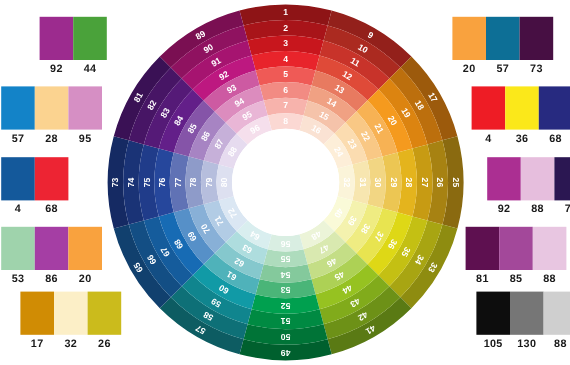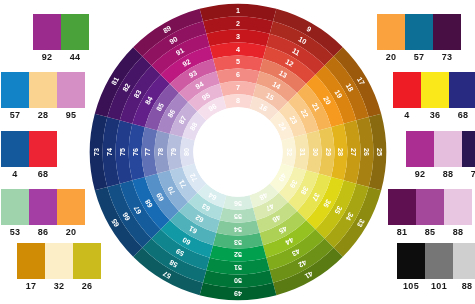--- a/index.html
+++ b/index.html
@@ -374,19 +374,19 @@
         </div>
       </div>
       <div class="swatch-group" style="left: 357px; top: 243px; padding-left: 40px;">
         <div class="sw-row">
           <div class="sw" style="background: rgb(13, 13, 13);"></div>
           <div class="sw" style="background: rgb(118, 118, 118);"></div>
           <div class="sw" style="background: rgb(207, 207, 207);"></div>
         </div>
         <div class="lbl-row">
           <div class="lbl">105</div>
-          <div class="lbl">101</div>
+          <div class="lbl">130</div>
           <div class="lbl">88</div>
         </div>
       </div>
     </div>
 
 </div>
 
 </body></html>

